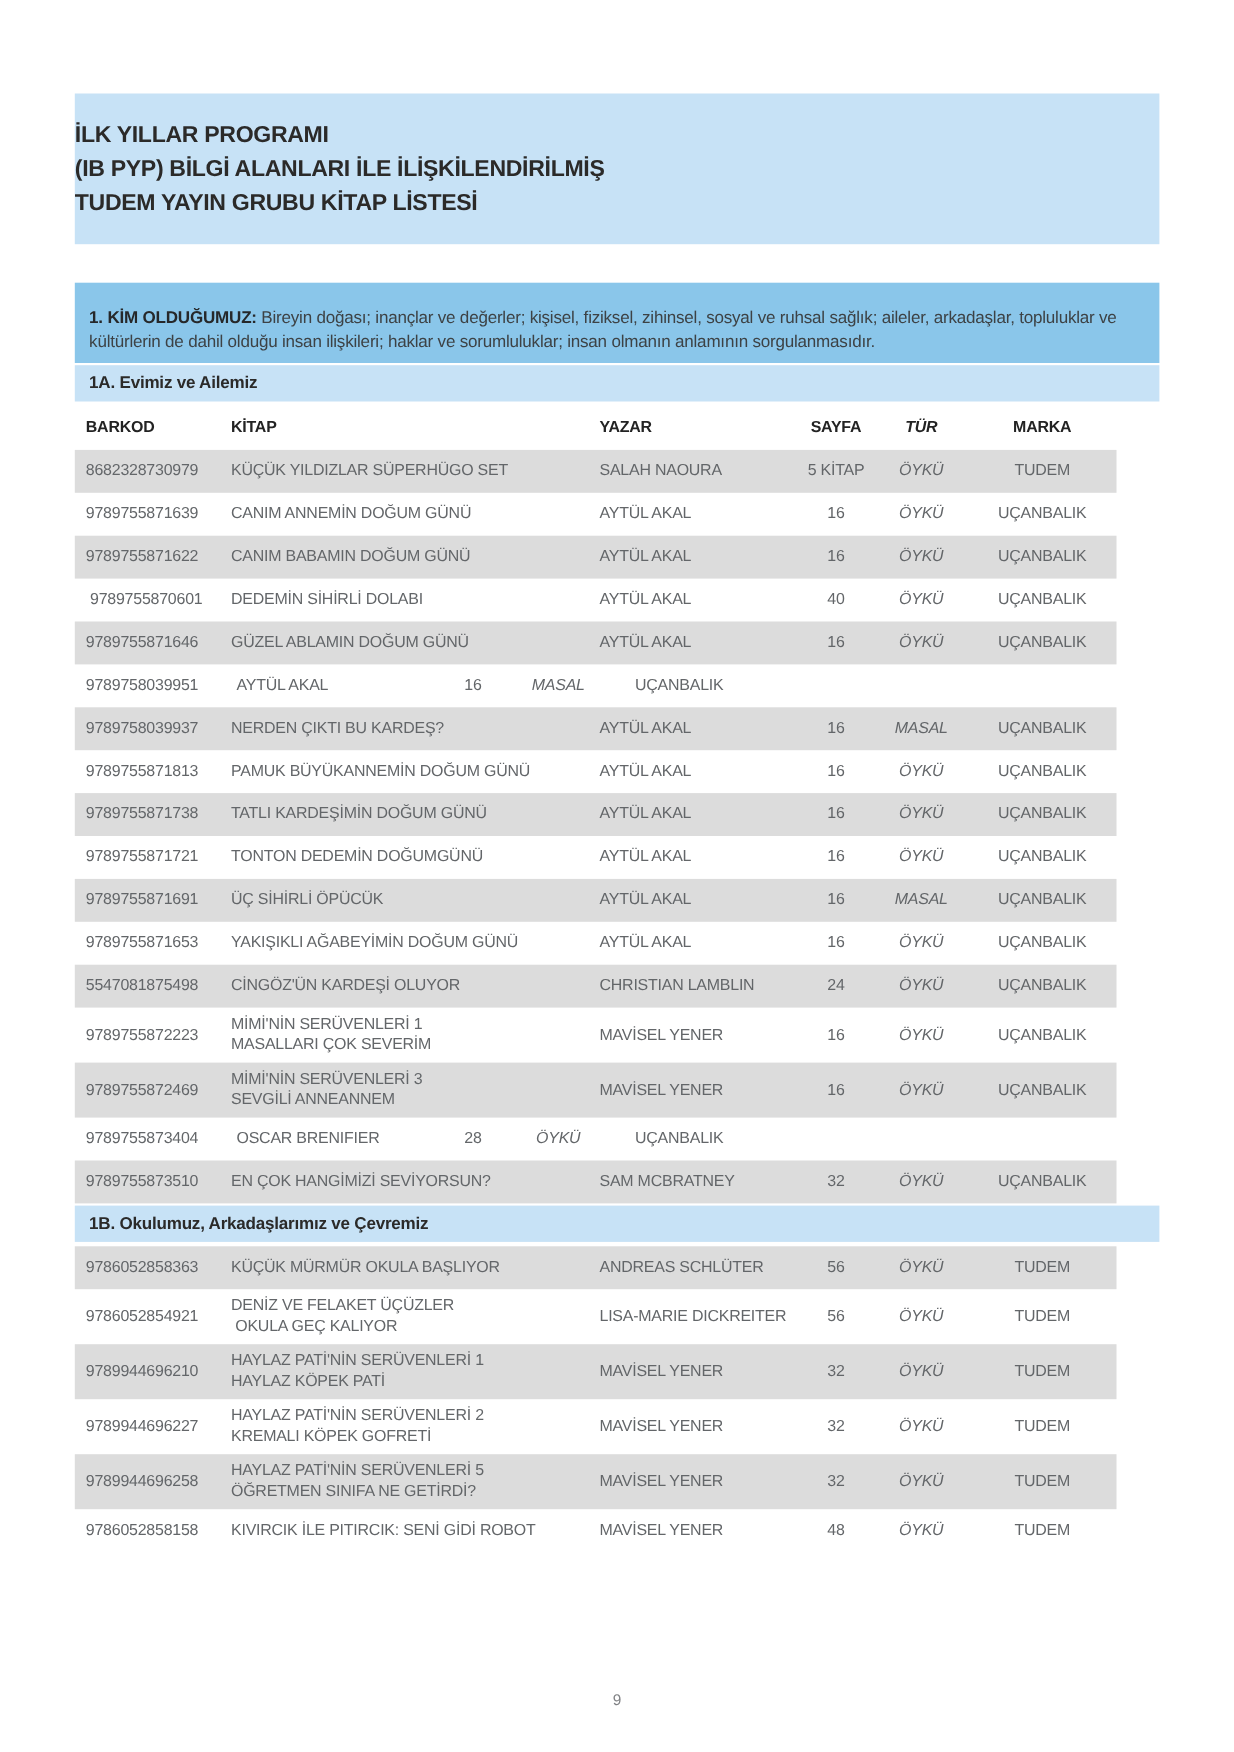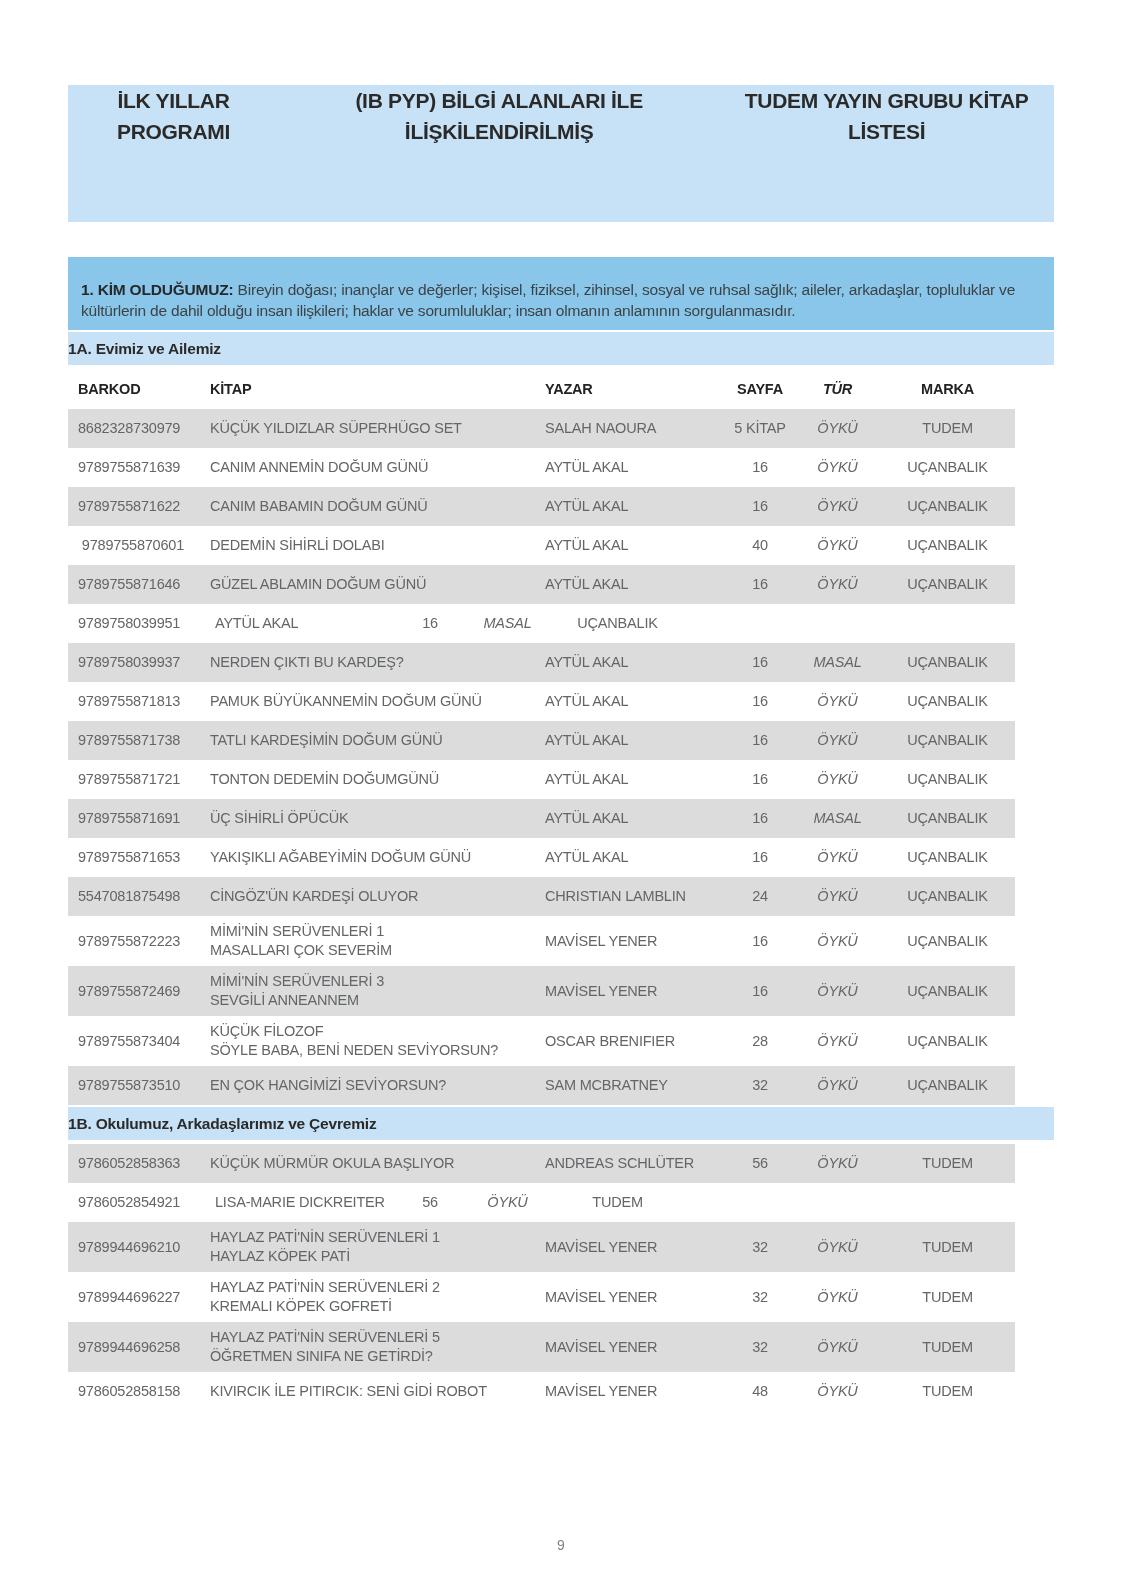--- a/index.html
+++ b/index.html
@@ -17,22 +17,21 @@
     position:relative;
     width:1122px;height:1593px;
     margin:0 auto;background:#ffffff;
     overflow:hidden;
   }
   .content{margin-left:68px;width:986px;}
   
   .header-box{
     margin-top:85px;height:137px;width:986px;
     background:var(--accent-light,#c7e2f6);
-    display:flex;justify-content:center;
-    text-align:center;
+    display:flex;flex-direction:column;justify-content:center;
   }
   .header-box .line{
     font-size:21px;font-weight:700;letter-spacing:-0.3px;
     line-height:31px;color:var(--text-dark,#2b2a29);
   }
   
   .grade{
     margin-top:32px;text-align:center;
     font-size:38px;font-weight:700;letter-spacing:-0.5px;
     line-height:47px;color:var(--heading-blue,#72b9e8);
@@ -43,21 +42,21 @@
     background:var(--accent-mid,#8ac6ea);
     padding:22px 14px 9px 13px;
     font-size:15.5px;line-height:21px;color:#3d4245;
     letter-spacing:-0.2px;
   }
   .theme-box .lead{font-weight:700;color:#26282a;}
   
   .section-bar{
     margin:2px 0 0 0;width:986px;height:33px;
     background:var(--accent-light,#c7e2f6);
-    display:flex;align-items:center;
+    display:flex;align-items:center;padding-left:13px;
   }
   .section-bar .t{
     font-size:15.5px;font-weight:700;letter-spacing:-0.2px;
     color:var(--text-dark,#2b2a29);
   }
   
   .tbl{width:947px;}
   .thead{
     margin-top:3px;height:41px;display:flex;align-items:center;
     background:#ffffff;
@@ -250,22 +249,20 @@
     <div class="c kitap">MİMİ'NİN SERÜVENLERİ 3
 SEVGİLİ ANNEANNEM</div>
     <div class="c yazar">MAVİSEL YENER</div>
     <div class="c sayfa">16</div>
     <div class="c tur">ÖYKÜ</div>
     <div class="c marka">UÇANBALIK</div>
   </div>
 
   <div class="row">
     <div class="c barkod">9789755873404</div>
-    <div class="c kitap">KÜÇÜK FİLOZOF
-SÖYLE BABA, BENİ NEDEN SEVİYORSUN?</div>
     <div class="c yazar">OSCAR BRENIFIER</div>
     <div class="c sayfa">28</div>
     <div class="c tur">ÖYKÜ</div>
     <div class="c marka">UÇANBALIK</div>
   </div>
 
   <div class="row">
     <div class="c barkod">9789755873510</div>
     <div class="c kitap">EN ÇOK HANGİMİZİ SEVİYORSUN?</div>
     <div class="c yazar">SAM MCBRATNEY</div>
@@ -286,20 +283,22 @@
     <div class="c barkod">9786052858363</div>
     <div class="c kitap">KÜÇÜK MÜRMÜR OKULA BAŞLIYOR</div>
     <div class="c yazar">ANDREAS SCHLÜTER</div>
     <div class="c sayfa">56</div>
     <div class="c tur">ÖYKÜ</div>
     <div class="c marka">TUDEM</div>
   </div>
 
   <div class="row">
     <div class="c barkod">9786052854921</div>
+    <div class="c kitap">DENİZ VE FELAKET ÜÇÜZLER
+ OKULA GEÇ KALIYOR</div>
     <div class="c yazar">LISA-MARIE DICKREITER</div>
     <div class="c sayfa">56</div>
     <div class="c tur">ÖYKÜ</div>
     <div class="c marka">TUDEM</div>
   </div>
 
   <div class="row">
     <div class="c barkod">9789944696210</div>
     <div class="c kitap">HAYLAZ PATİ'NİN SERÜVENLERİ 1
 HAYLAZ KÖPEK PATİ</div>

